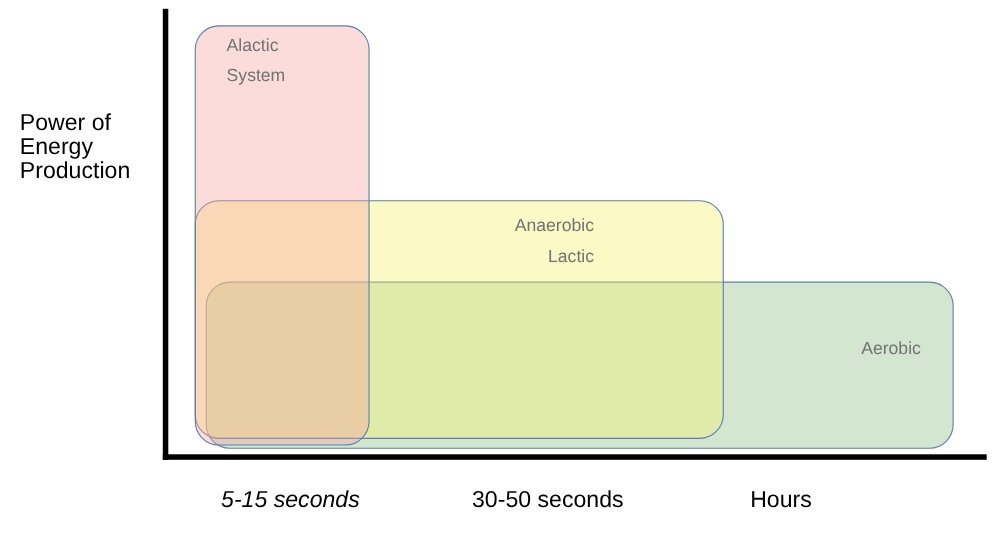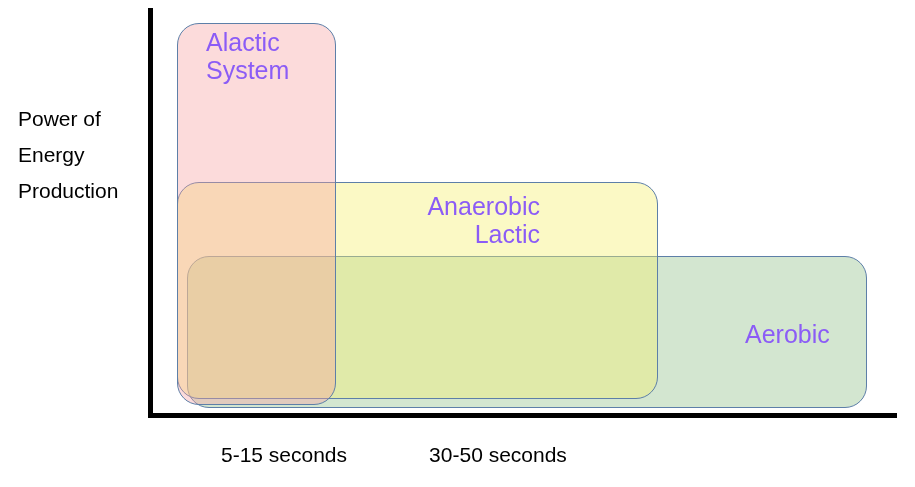--- a/index.html
+++ b/index.html
@@ -38,35 +38,35 @@
     background: #000000;
   }
 
   
   .y-axis-label {
     position: absolute;
     left: 18px;
     top: 101px;
     width: 125px;
     font-size: 21px;
-    line-height: 36px;
+    line-height: 22px;
     color: #000000;
     text-align: left;
     white-space: pre-line;
   }
   .x-tick {
     position: absolute;
     top: 442px;
     font-size: 21px;
     line-height: 26px;
     color: #000000;
     text-align: center;
     white-space: nowrap;
   }
-  .x-tick-0 { left: 204px; width: 160px; }
+  .x-tick-0 { left: 184px; width: 160px; font-style: italic; }
   .x-tick-1 { left: 408px; width: 180px; }
   .x-tick-2 { left: 655px; width: 110px; }
 
   
   .system-box {
     position: absolute;
     box-sizing: border-box;
     border: 1.4px solid #5d7fa8;
     border-radius: 22px;
   }
@@ -91,43 +91,43 @@
     top: 256px;
     width: 680px;
     height: 152px;
     background: rgba(120, 180, 112, 0.33);
     z-index: 1;
   }
 
   
   .box-label {
     position: absolute;
-    font-size: 25px;
+    font-size: 16px;
     line-height: 28px;
-    color: #8b5cf6;
+    color: #737373;
     white-space: pre-line;
     z-index: 6;
   }
   .label-alactic {
     left: 206px;
     top: 28px;
     width: 130px;
     text-align: left;
   }
   .label-anaerobic {
     left: 340px;
     top: 192px;
     width: 200px;
     text-align: right;
   }
   .label-aerobic {
     left: 745px;
-    top: 320px;
+    top: 304px;
     width: 130px;
-    text-align: left;
+    text-align: center;
   }
 </style>
 </head>
 <body>
 
 <div id="figure">
 
   <div class="axis-y"></div>
   <div class="axis-x"></div>
 
@@ -140,14 +140,15 @@
   <div class="system-box box-alactic"></div>
 
   <div class="box-label label-alactic">Alactic
 System</div>
   <div class="box-label label-anaerobic">Anaerobic
 Lactic</div>
   <div class="box-label label-aerobic">Aerobic</div>
 
   <div class="x-tick x-tick-0">5-15 seconds</div>
   <div class="x-tick x-tick-1">30-50 seconds</div>
+  <div class="x-tick x-tick-2">Hours</div>
 
 </div>
 
 </body></html>

